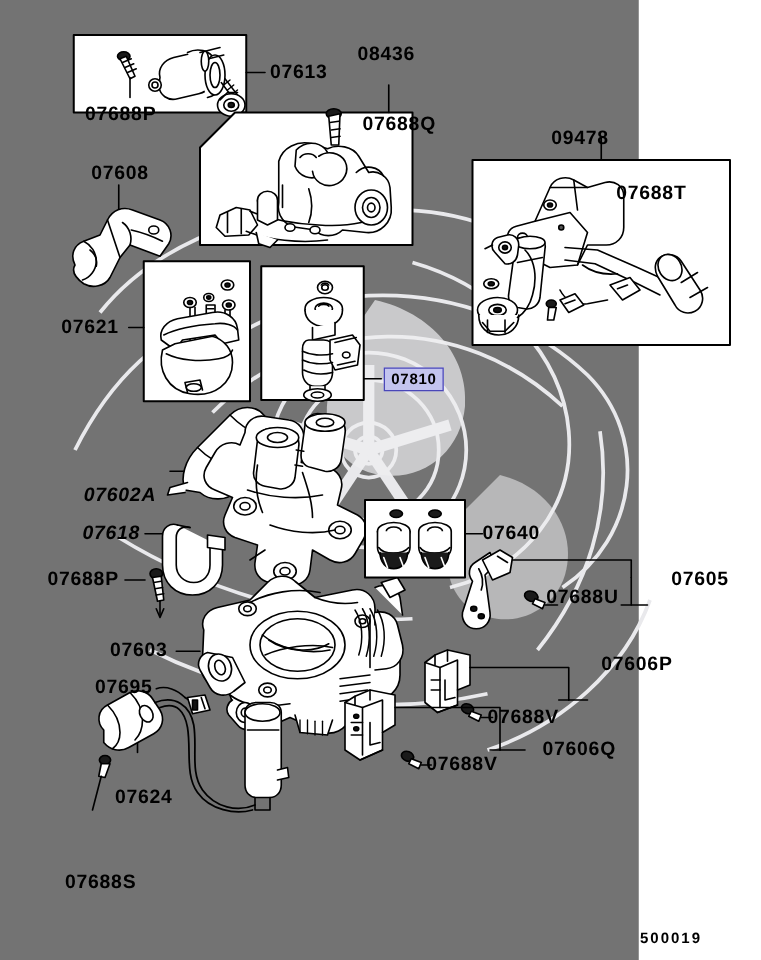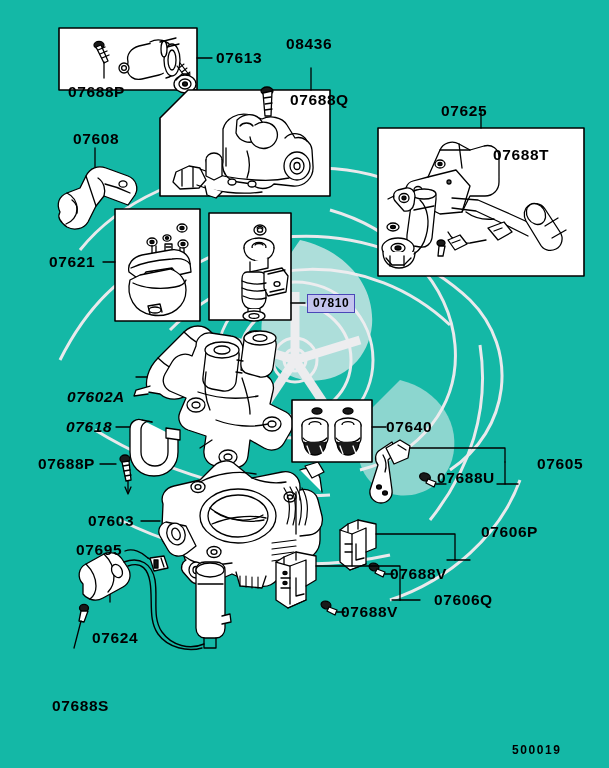--- a/index.html
+++ b/index.html
@@ -6,22 +6,22 @@
   html,body{margin:0;padding:0;background:#ffffff;}
   body{
     font-family:"Liberation Sans", sans-serif;
     width:609px;height:768px;
     overflow:hidden;
     position:relative;
     color:#000;
   }
   #sheet{
     position:relative;
-    width:609px;height:768px;
-    background:#14b8a6;
+    width:511px;height:768px;
+    background:#737373;
   }
   .layer{position:absolute;left:0;top:0;width:609px;height:768px;}
   #wm{opacity:1;}
   #art{}
   .lbl{
     position:absolute;
     font-family:"Liberation Sans", sans-serif;
     font-weight:bold;
     font-size:15.5px;
     letter-spacing:0.6px;
@@ -581,21 +581,21 @@
         <line x1="337" y1="612" x2="345" y2="612"></line>
       </g>
     </g>
 
   </svg>
 
   <div class="lbl" style="left:216px;top:50px;">07613</div>
   <div class="lbl" style="left:68px;top:84px;">07688P</div>
   <div class="lbl" style="left:286px;top:36px;">08436</div>
   <div class="lbl" style="left:290px;top:92px;">07688Q</div>
-  <div class="lbl" style="left:441px;top:103px;">07625</div>
+  <div class="lbl" style="left:441px;top:103px;">09478</div>
   <div class="lbl" style="left:493px;top:147px;">07688T</div>
   <div class="lbl" style="left:73px;top:131px;">07608</div>
   <div class="lbl" style="left:49px;top:254px;">07621</div>
 
   <div class="hl" style="left:307px;top:294px;">07810</div>
 
   <div class="lbl" style="left:67px;top:389px;font-style:italic;">07602A</div>
   <div class="lbl" style="left:66px;top:419px;font-style:italic;">07618</div>
   <div class="lbl" style="left:38px;top:456px;">07688P</div>
   <div class="lbl" style="left:386px;top:419px;">07640</div>

